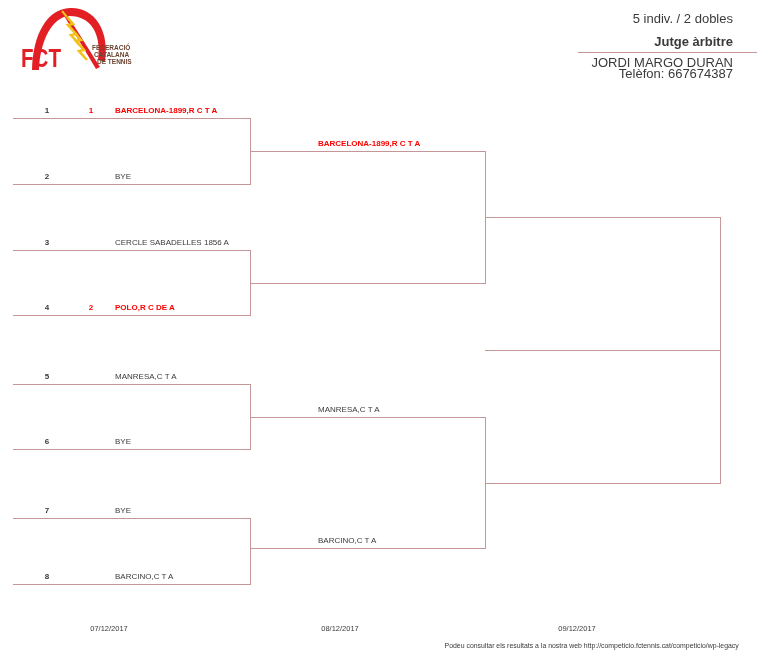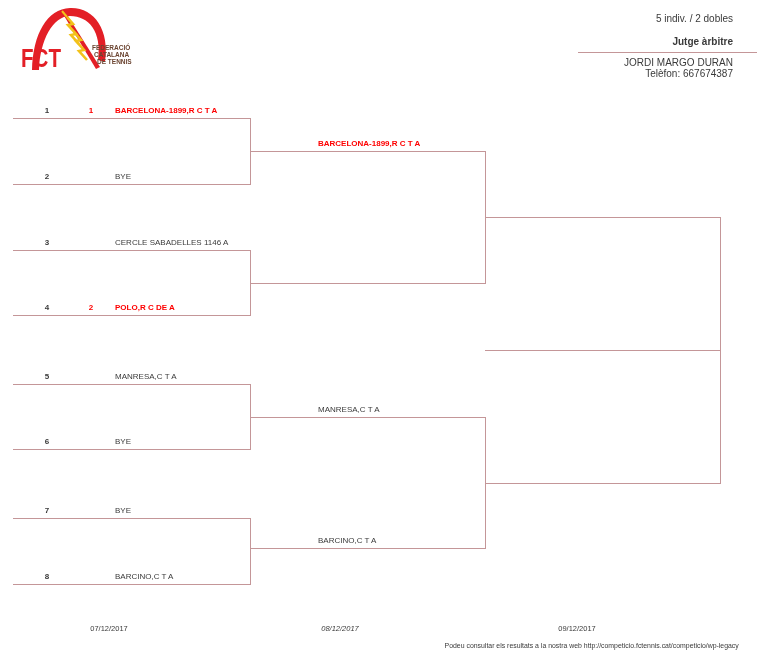--- a/index.html
+++ b/index.html
@@ -6,21 +6,21 @@
   .sheet{
     position:relative;width:763px;height:662px;background:#fff;overflow:hidden;
     font-family:"Liberation Sans","DejaVu Sans",sans-serif;color:var(--text,#3a3a3a);
   }
   .t{position:absolute;font-size:8px;line-height:11px;height:11px;white-space:nowrap;color:var(--text,#3a3a3a);}
   .bold{font-weight:bold;}
   .red{color:var(--highlight,#fe0000);font-weight:bold;}
   .hl{position:absolute;height:1px;background:var(--line,#c49698);}
   .vl{position:absolute;width:1px;background:var(--line,#c49698);}
   .title-line{transform:scaleX(.84);transform-origin:left center;font-weight:bold;font-size:8.5px;line-height:14px;white-space:nowrap;}
-  .hdr-right{position:absolute;right:30px;text-align:right;font-size:10px;line-height:10px;white-space:nowrap;}
+  .hdr-right{position:absolute;right:30px;text-align:right;font-size:13px;line-height:10px;white-space:nowrap;}
   .pos{left:40px;width:14px;text-align:center;font-weight:bold;}
   .seed{left:84px;width:14px;text-align:center;}
   .team{left:115px;}
   .winner{left:318px;}
   .date{position:absolute;top:624px;width:90px;text-align:center;font-size:7.5px;white-space:nowrap;}
   .footer{position:absolute;top:641px;right:24px;font-size:7.5px;white-space:nowrap;transform:scaleX(.92);transform-origin:right center;}
   .logo{position:absolute;left:20px;top:4px;width:130px;height:72px;}
 </style>
 </head>
 <body>
@@ -72,21 +72,21 @@
   <div class="hl" style="left:485px;top:350px;width:235px;"></div>
 
   <div class="t pos" style="top:105px;">1</div>
   <div class="t seed red" style="top:105px;">1</div>
   <div class="t team red" style="top:105px;">BARCELONA-1899,R C T A</div>
 
   <div class="t pos" style="top:171px;">2</div>
   <div class="t team" style="top:171px;">BYE</div>
 
   <div class="t pos" style="top:237px;">3</div>
-  <div class="t team" style="top:237px;">CERCLE SABADELLES 1146 A</div>
+  <div class="t team" style="top:237px;">CERCLE SABADELLES 1856 A</div>
 
   <div class="t pos" style="top:302px;">4</div>
   <div class="t seed red" style="top:302px;">2</div>
   <div class="t team red" style="top:302px;">POLO,R C DE A</div>
 
   <div class="t pos" style="top:371px;">5</div>
   <div class="t team" style="top:371px;">MANRESA,C T A</div>
 
   <div class="t pos" style="top:436px;">6</div>
   <div class="t team" style="top:436px;">BYE</div>
@@ -96,18 +96,18 @@
 
   <div class="t pos" style="top:571px;">8</div>
   <div class="t team" style="top:571px;">BARCINO,C T A</div>
 
   <div class="t winner red" style="top:138px;">BARCELONA-1899,R C T A</div>
   <div class="t winner" style="top:270px;"></div>
   <div class="t winner" style="top:404px;">MANRESA,C T A</div>
   <div class="t winner" style="top:535px;">BARCINO,C T A</div>
 
   <div class="date" style="left:64px;">07/12/2017</div>
-  <div class="date" style="left:295px;font-style:italic;">08/12/2017</div>
+  <div class="date" style="left:295px;">08/12/2017</div>
   <div class="date" style="left:532px;">09/12/2017</div>
 
   <div class="footer">Podeu consultar els resultats a la nostra web http://competicio.fctennis.cat/competicio/wp-legacy</div>
 
 </div>
 
 </body></html>

